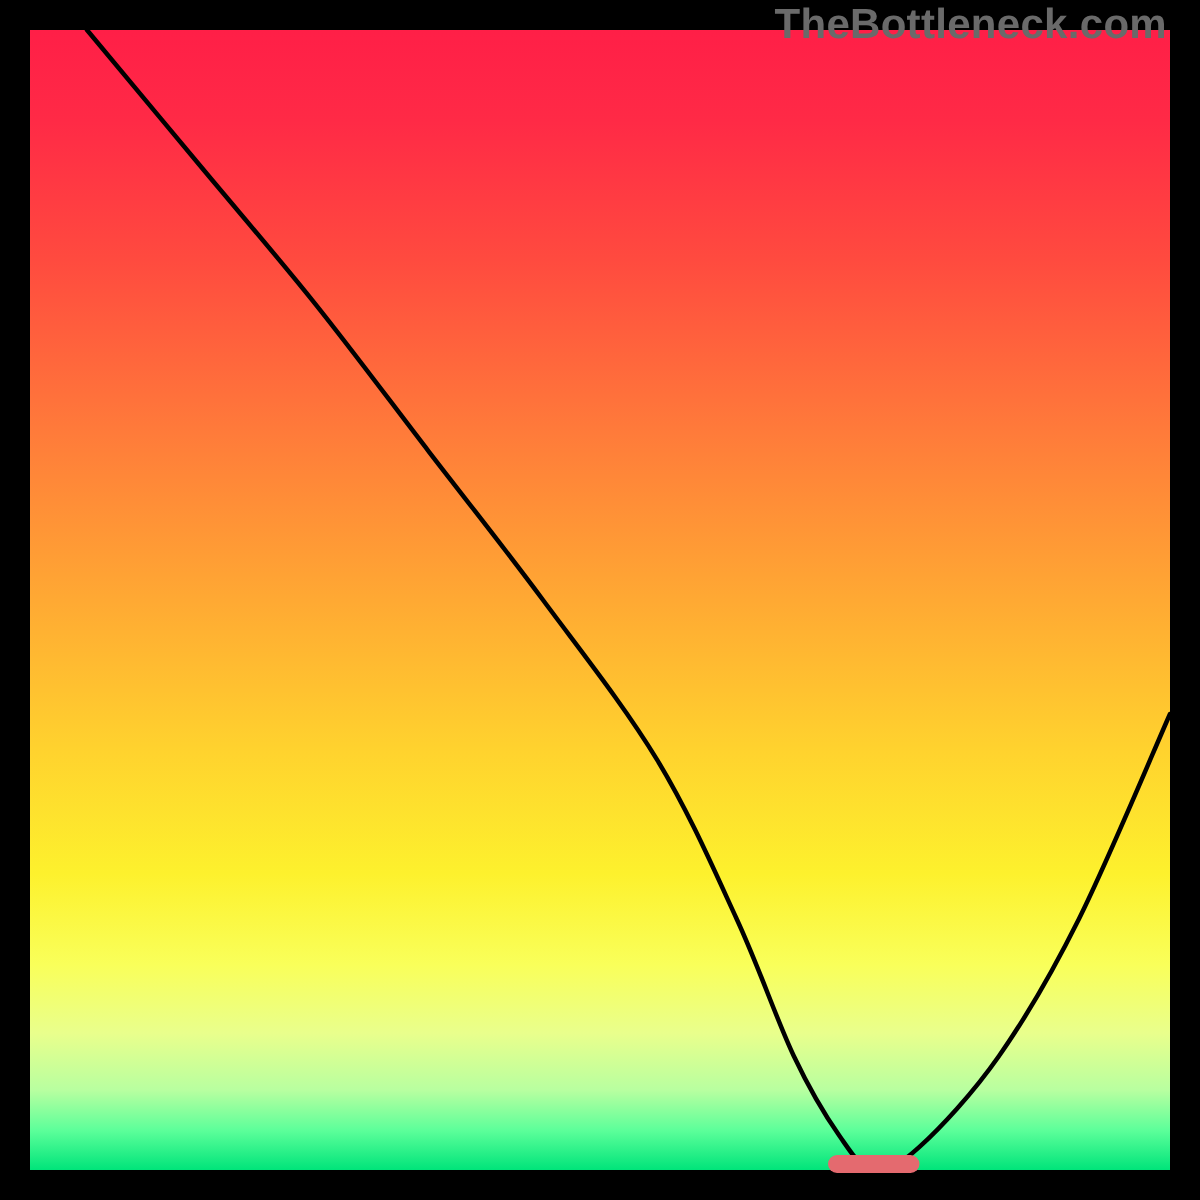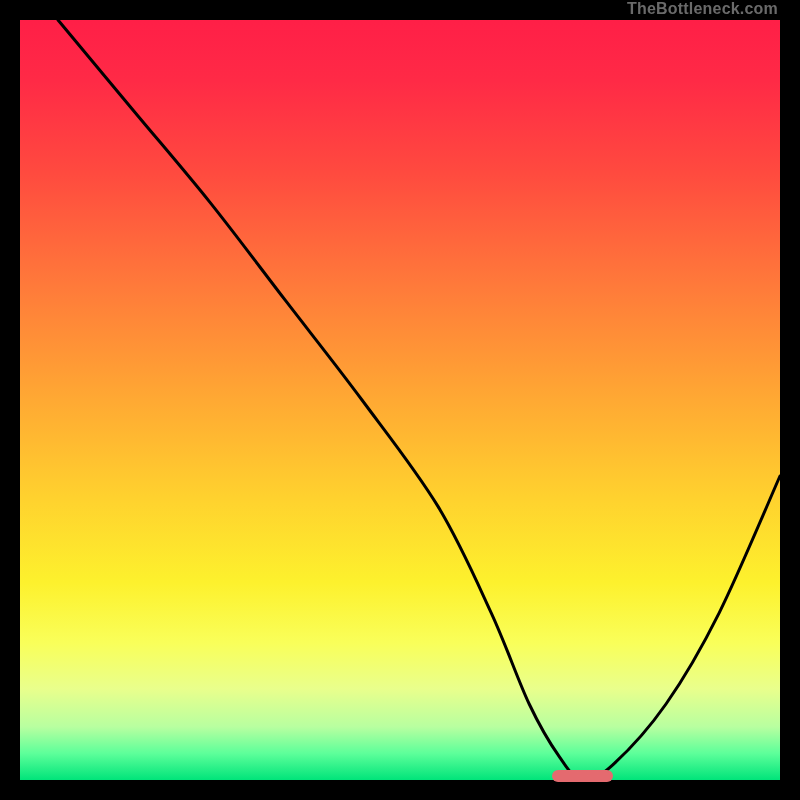--- a/index.html
+++ b/index.html
@@ -23,21 +23,21 @@
     position: absolute;
     left: 0;
     top: 0;
     width: 760px;
     height: 760px;
   }
   .watermark {
     position: absolute;
     top: 0px;
     right: 22px;
-    font-size: 16px;
+    font-size: 28px;
     font-weight: 600;
     color: #6a6a6a;
     letter-spacing: 0.2px;
   }
   svg.curve {
     position: absolute;
     left: 20px;
     top: 20px;
     width: 760px;
     height: 760px;

